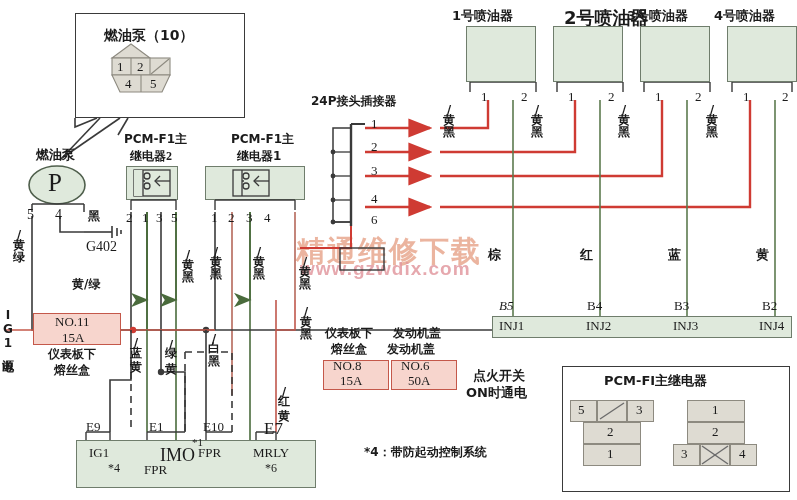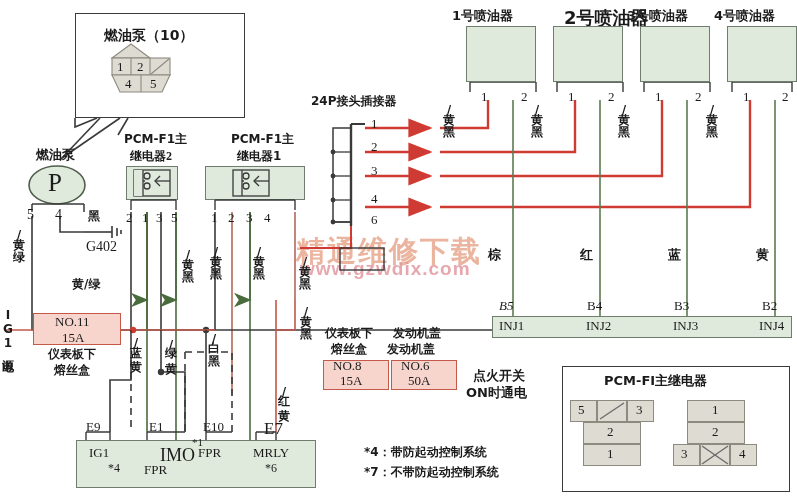--- a/index.html
+++ b/index.html
@@ -373,21 +373,20 @@
   <div class="t num" style="left:89px;top:446px;font-size:13px;">IG1</div>
   <div class="t num" style="left:108px;top:462px;font-size:12px;">*4</div>
   <div class="t num" style="left:160px;top:446px;font-size:18px;">IMO</div>
   <div class="t num" style="left:144px;top:463px;font-size:13px;">FPR</div>
   <div class="t num" style="left:198px;top:446px;font-size:13px;">FPR</div>
   <div class="t num" style="left:192px;top:437px;font-size:11px;">*1</div>
   <div class="t num" style="left:253px;top:446px;font-size:13px;">MRLY</div>
   <div class="t num" style="left:265px;top:462px;font-size:12px;">*6</div>
 
   <div class="t cn" style="left:364px;top:446px;font-size:12px;">*4：带防起动控制系统</div>
-  <div class="t cn" style="left:364px;top:466px;font-size:12px;">*7：不带防起动控制系统</div>
 
   <div class="plainbox" style="left:562px;top:366px;width:228px;height:126px;"></div>
   <div class="t cn" style="left:604px;top:374px;font-size:13px;">PCM-FI主继电器</div>
 
   <div class="greybox" style="left:570px;top:400px;width:27px;height:22px;"></div>
   <div class="greybox" style="left:597px;top:400px;width:30px;height:22px;"></div>
   <div class="greybox" style="left:627px;top:400px;width:27px;height:22px;"></div>
   <div class="greybox" style="left:583px;top:422px;width:58px;height:22px;"></div>
   <div class="greybox" style="left:583px;top:444px;width:58px;height:22px;"></div>
   <svg class="overlay">

